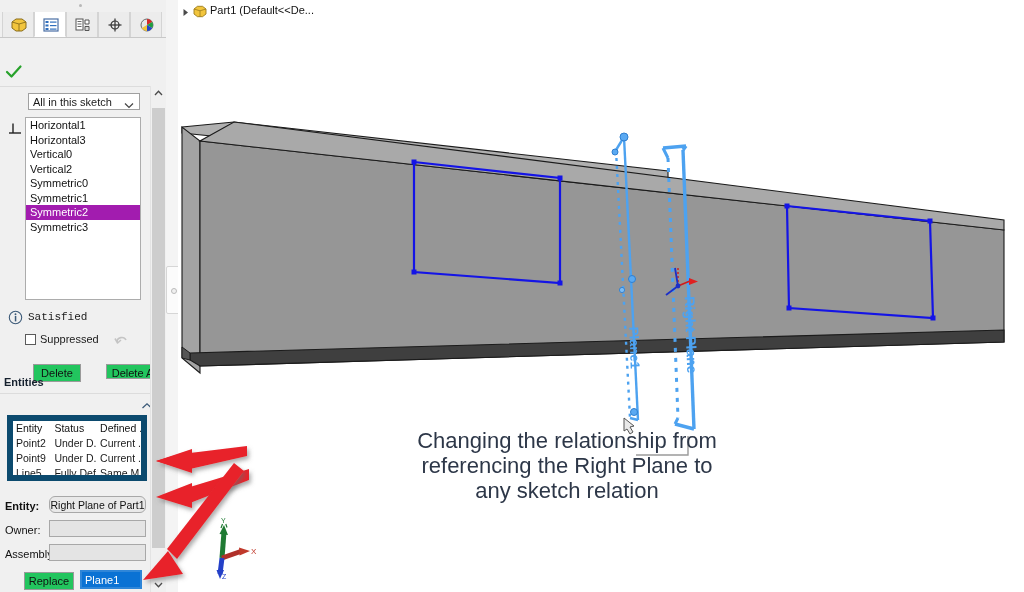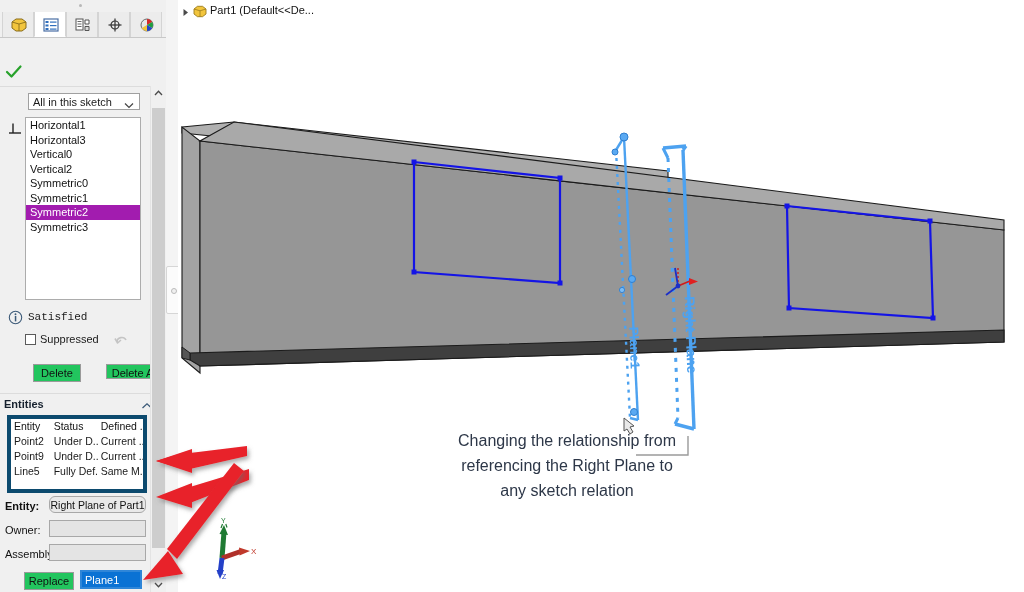--- a/index.html
+++ b/index.html
@@ -52,26 +52,26 @@
   #supp-box{position:absolute;left:0;top:0;width:11px;height:11px;box-sizing:border-box;background:#fff;border:1px solid #5a5a5a;}
   #supp-lab{position:absolute;left:15px;top:-1px;font-size:11px;}
   #undo-icon{position:absolute;left:113px;top:333px;}
 
   #btn-delete{position:absolute;left:33px;top:364px;width:48px;height:18px;}
   #btn-deleteall{position:absolute;left:106px;top:364px;width:58px;height:15px;}
   .pbtn{box-sizing:border-box;background:#22c55e;border:1px solid #9a9a9a;font-size:11px;
         color:#111;text-align:center;line-height:16px;font-family:"Liberation Sans",sans-serif;padding:0;}
 
   #ent-sep{position:absolute;left:0;top:393px;width:158px;height:1px;background:#dcdcdc;}
-  #ent-hdr{position:absolute;left:4px;top:398px;font-size:11px;font-weight:bold;color:#16212e;}
+  #ent-hdr{position:absolute;left:4px;top:376px;font-size:11px;font-weight:bold;color:#16212e;}
   #ent-chev{position:absolute;left:141px;top:400px;}
 
   
-  #ent-grid{position:absolute;left:7px;top:415px;width:140px;height:78px;box-sizing:border-box;
-    background:#ffffff;border:4px solid #0c4a6e;overflow:hidden;}
+  #ent-grid{position:absolute;left:7px;top:415px;width:140px;height:66px;box-sizing:border-box;
+    background:#ffffff;border:6px solid #0c4a6e;overflow:hidden;}
   .eg-row{display:flex;height:15px;line-height:15px;font-size:10.5px;}
   .eg-c{overflow:hidden;white-space:nowrap;padding-left:3px;box-sizing:border-box;}
   .eg-c0{width:42px;}
   .eg-c1{width:50px;}
   .eg-c2{width:48px;}
   .eg-row.hdr .eg-c{color:#111;}
 
   
   .fld-lab{position:absolute;font-size:11px;color:#111;}
   .fld-box{position:absolute;box-sizing:border-box;height:17px;border:1px solid #a8a8a8;}
@@ -103,21 +103,21 @@
      background:#f0f0f0;border:1px solid #bbb;}
 
   
   #graphics{position:absolute;left:178px;top:0;width:846px;height:592px;background:#ffffff;overflow:hidden;}
   #ft-root{position:absolute;left:4px;top:3px;height:16px;}
   #ft-arrow{position:absolute;left:0px;top:4px;}
   #ft-icon{position:absolute;left:11px;top:2px;}
   #ft-label{position:absolute;left:28px;top:1px;font-size:11px;color:#111;white-space:nowrap;}
 
   #annotation{position:absolute;left:228px;top:428px;width:322px;text-align:center;
-     font-size:16px;line-height:25px;color:#2d3748;font-family:"Liberation Sans",sans-serif;}
+     font-size:22px;line-height:25px;color:#2d3748;font-family:"Liberation Sans",sans-serif;}
 
   #triad{position:absolute;left:20px;top:518px;width:66px;height:62px;}
 
   
   #arrows{position:absolute;left:0;top:0;width:1024px;height:592px;pointer-events:none;}
 </style>
 </head>
 <body>
 
 <div id="root">

